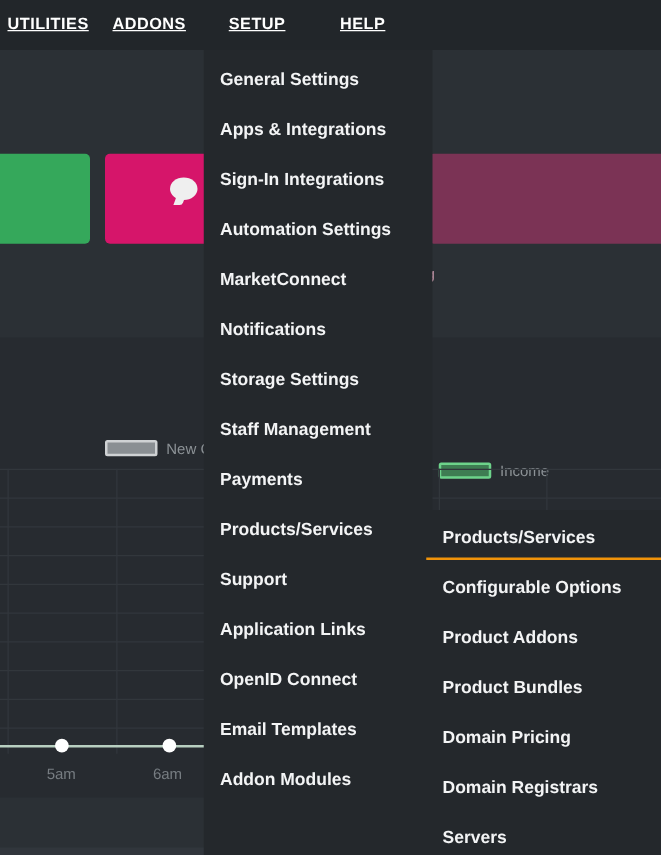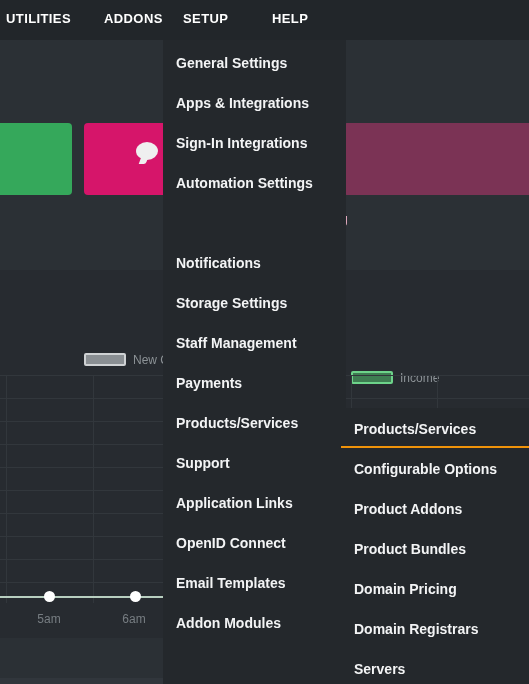--- a/index.html
+++ b/index.html
@@ -31,23 +31,24 @@
   .nav-item {
     position: absolute;
     top: 11px;
     color: #ffffff;
     font-size: 13px;
     font-weight: bold;
     letter-spacing: 0.4px;
     line-height: 16px;
     white-space: nowrap;
     cursor: pointer;
+    text-decoration: underline;
   }
   .nav-item.i0 { left: 6px; }
-  .nav-item.i1 { left: 104px; }
+  .nav-item.i1 { left: 90px; }
   .nav-item.i2 { left: 183px; }
   .nav-item.i3 { left: 272px; text-align: center; }
 
   
   #dashboard {
     position: absolute;
     left: 0; top: 40px;
     width: 529px; height: 644px;
     background: #2b3035;
     z-index: 1;
@@ -299,20 +300,21 @@
     <div class="nav-item i1">ADDONS</div>
     <div class="nav-item i2">SETUP</div>
     <div class="nav-item i3">HELP</div>
   </div>
 
   <div id="setup-menu">
     <div class="menu-item" style="top:12px">General Settings</div>
     <div class="menu-item" style="top:52px">Apps &amp; Integrations</div>
     <div class="menu-item" style="top:92px">Sign-In Integrations</div>
     <div class="menu-item" style="top:132px">Automation Settings</div>
+    <div class="menu-item" style="top:172px">MarketConnect</div>
     <div class="menu-item" style="top:212px">Notifications</div>
     <div class="menu-item" style="top:252px">Storage Settings</div>
     <div class="menu-item" style="top:292px">Staff Management</div>
     <div class="menu-item" style="top:332px">Payments</div>
     <div class="menu-item" style="top:372px">Products/Services</div>
     <div class="menu-item" style="top:412px">Support</div>
     <div class="menu-item" style="top:452px">Application Links</div>
     <div class="menu-item" style="top:492px">OpenID Connect</div>
     <div class="menu-item" style="top:532px">Email Templates</div>
     <div class="menu-item" style="top:572px">Addon Modules</div>

